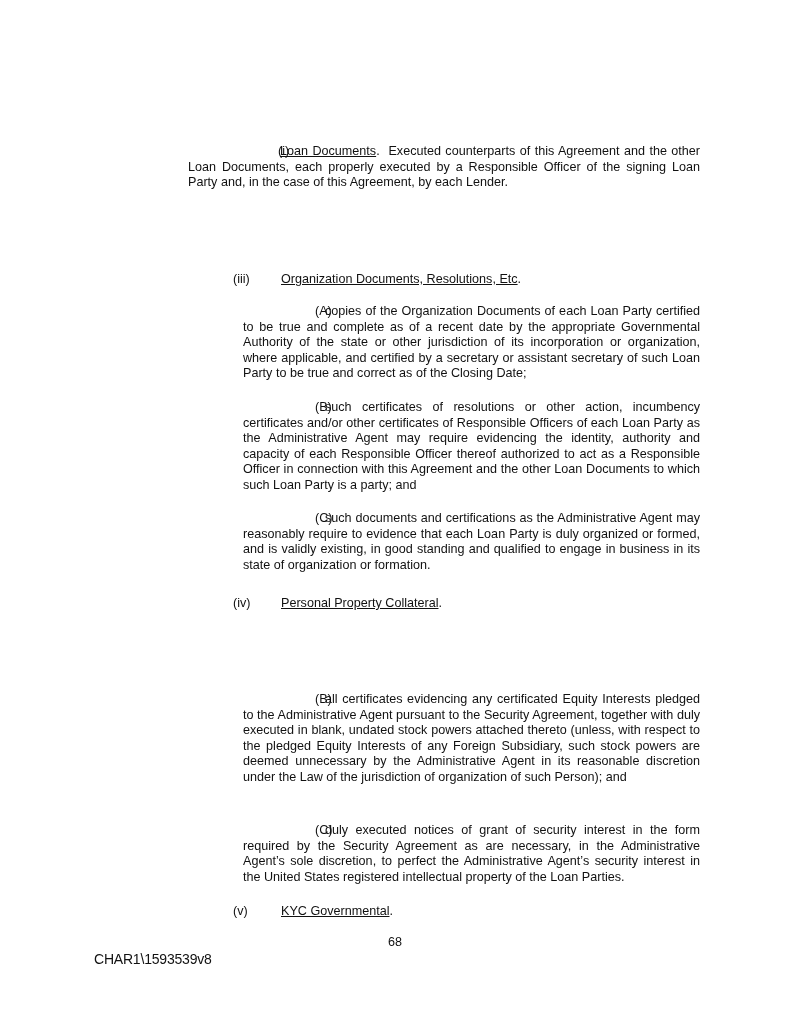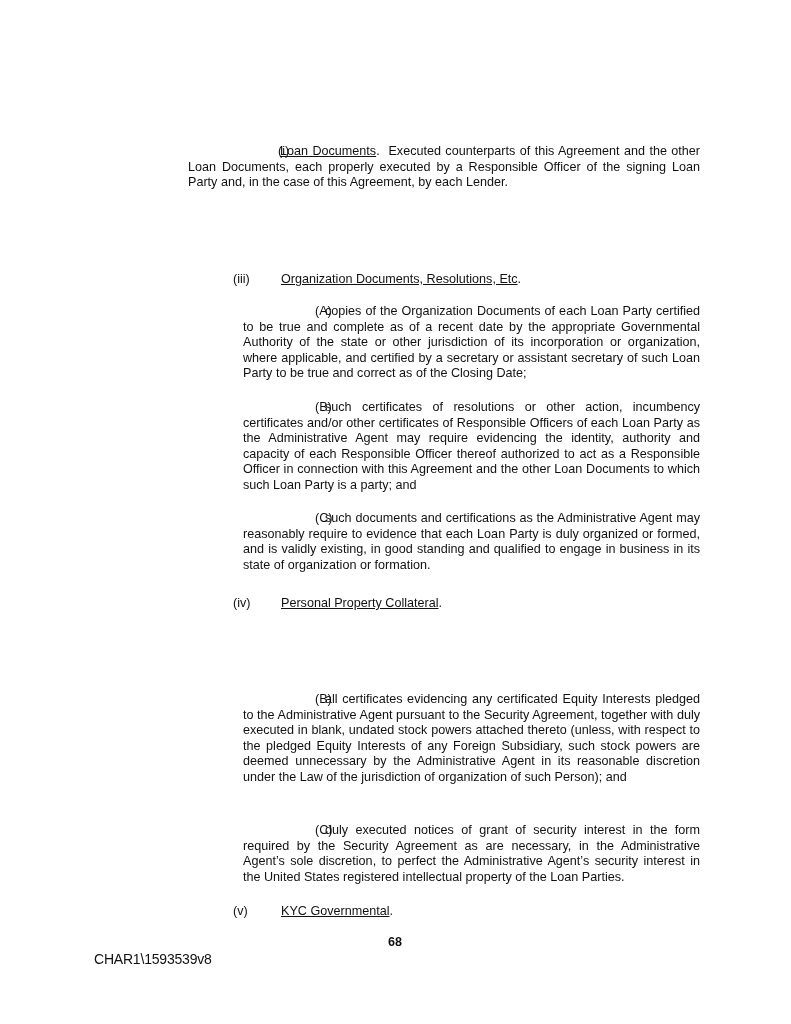--- a/index.html
+++ b/index.html
@@ -5,21 +5,21 @@
   html, body { margin: 0; padding: 0; background: #ffffff; }
   body { width: 791px; height: 1024px; position: relative; overflow: hidden;
          font-family: "Liberation Sans", sans-serif; color: #111; font-size: 12.6px; }
   .page { position: absolute; left: 0; top: 0; width: 791px; height: 1024px; }
   .p { position: absolute; line-height: 15.6px; text-align: justify; margin: 0; }
   .p .num { display: inline-block; }
   .u { text-decoration: underline; }
   .heading { position: absolute; line-height: 15.6px; margin: 0; }
   .heading .num { position: absolute; left: 0; }
   .heading .title { position: absolute; white-space: nowrap; }
-  .pagenum { position: absolute; left: 388px; top: 935px; font-size: 12.6px; font-weight: bold; }
+  .pagenum { position: absolute; left: 388px; top: 935px; font-size: 12.6px; }
   .docid { position: absolute; left: 94px; top: 951px; font-size: 14px; letter-spacing: -0.2px; }
 </style>
 </head>
 <body>
 
 <div class="page">
 
 
   <p class="p" style="left:188px; top:144px; width:512px; text-indent:45px;">
     <span class="num" style="width:47px;">(i)</span><span class="u">Loan Documents</span><span>.&nbsp; </span><span>Executed counterparts of this Agreement and the other Loan Documents, each properly executed by a Responsible Officer of the signing Loan Party and, in the case of this Agreement, by each Lender.</span>

